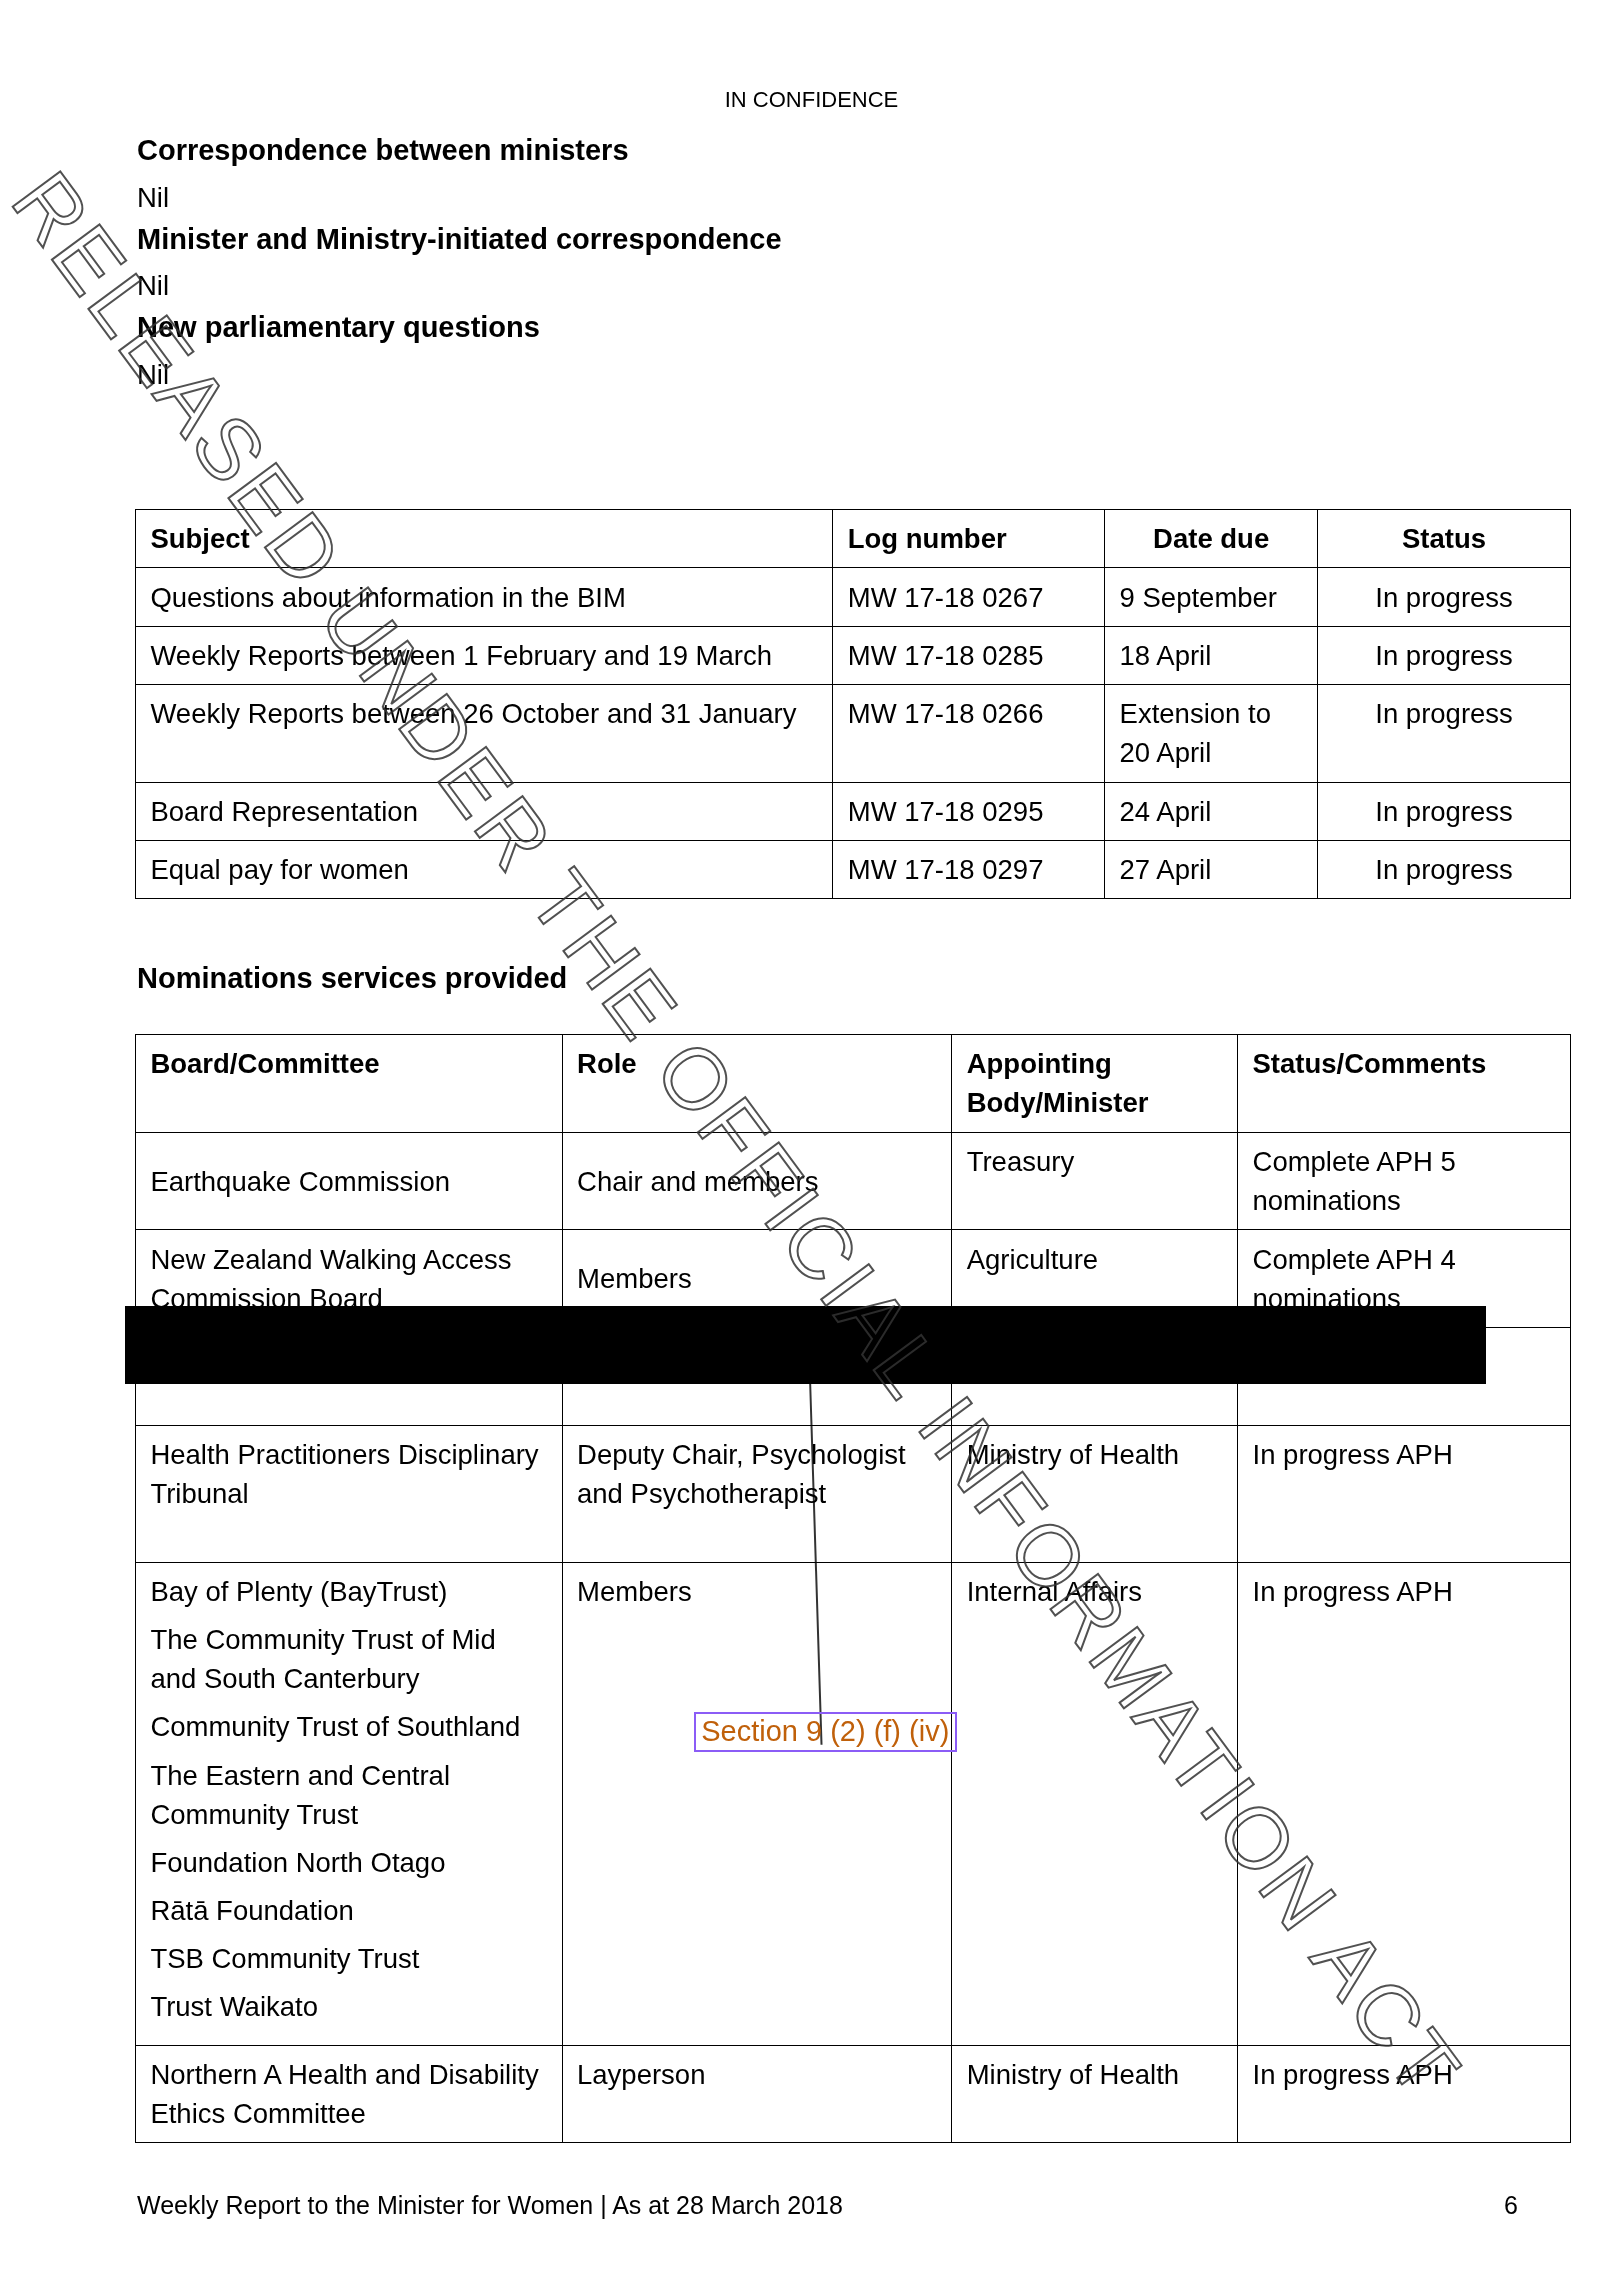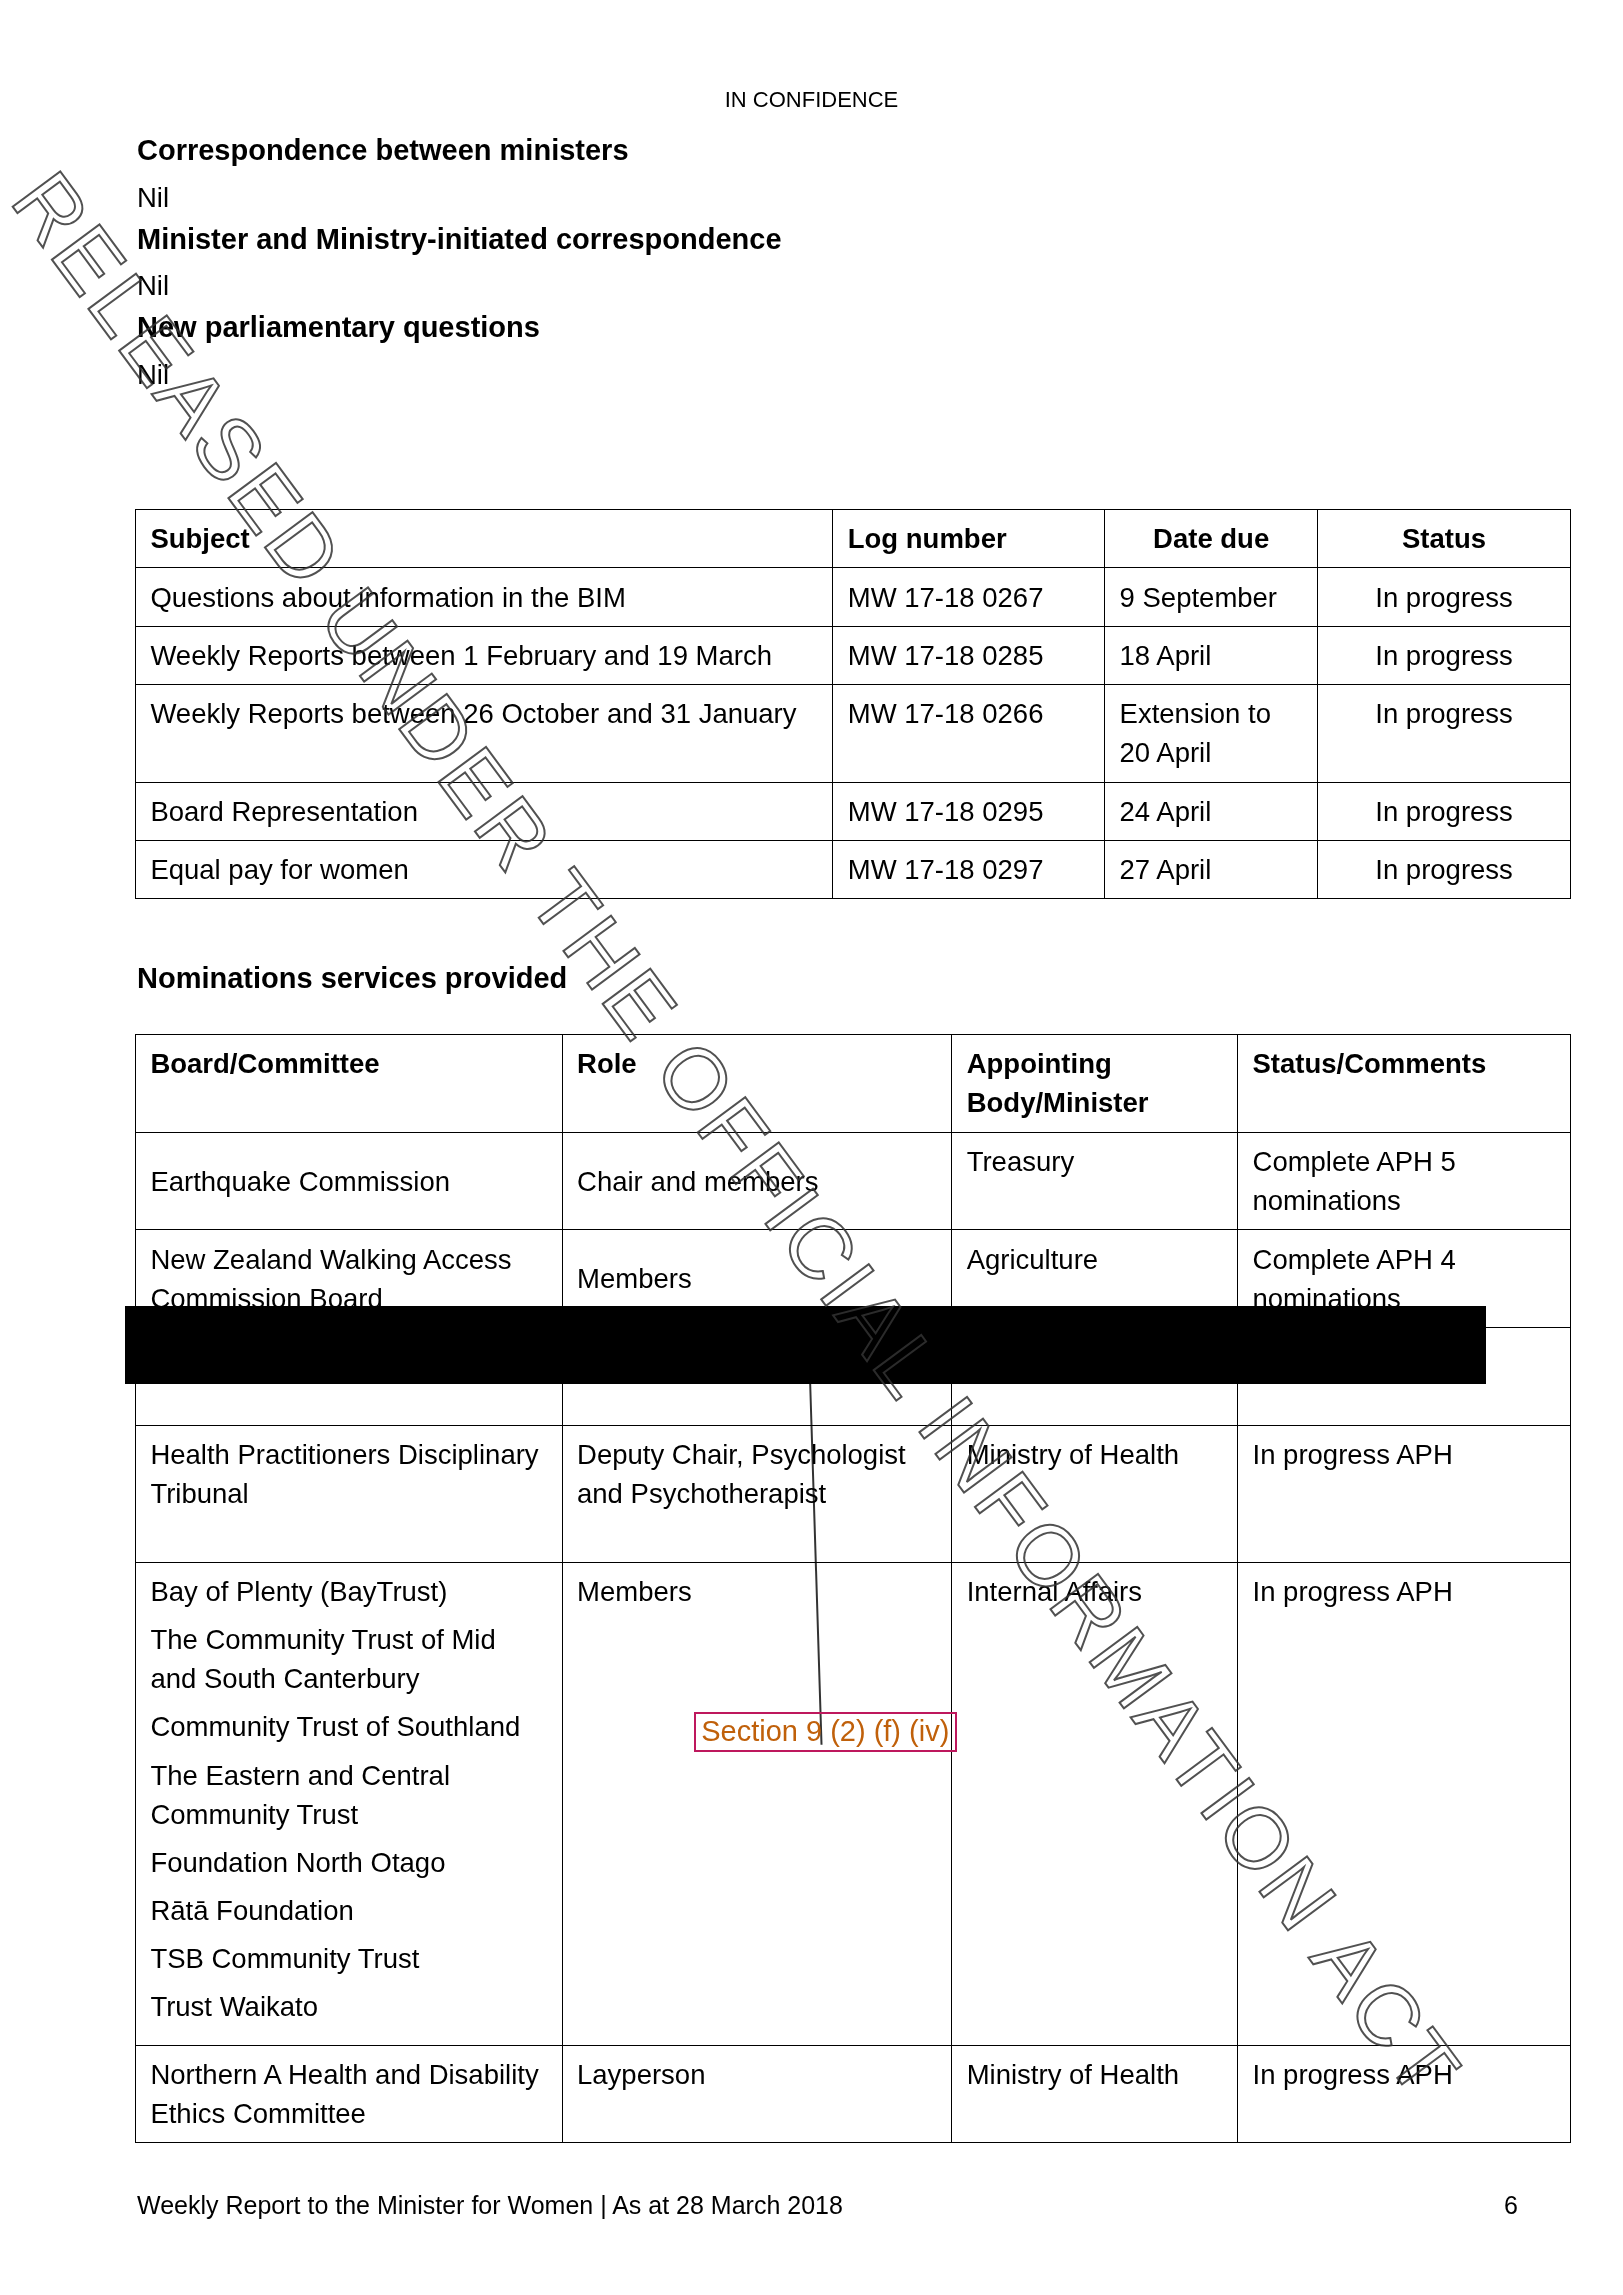--- a/index.html
+++ b/index.html
@@ -12,21 +12,21 @@
   table { position: absolute; border-collapse: collapse; font-size: 27.5px; }
   td, th { border: 1.6px solid #000; vertical-align: top; text-align: left; padding: 9.2px 14.4px 9.2px 14.4px; line-height: 39px; font-weight: normal; }
   th { font-weight: bold; }
   .center { text-align: center; }
   .vmid { vertical-align: middle; }
   .tbl1 { left: 135px; top: 509px; width: 1436px; }
   .tbl2 { left: 135px; top: 1011px; width: 1436px; margin-top: 23px; }
   .tbl2 td.listcell div { margin-bottom: 9.2px; }
   .redaction { position: absolute; left: 125px; top: 1306px; width: 1361px; height: 78px; background: #000; }
   .annotation-line { position: absolute; left: 809px; top: 1378px; width: 2px; height: 367px; background: #000; transform: rotate(-1.8deg); transform-origin: top left; opacity: .8; }
-  .annotation-box { position: absolute; left: 694px; top: 1712px; padding: 1.3px 5.2px; border: 2px solid #be185d; color: #c0600a; font-size: 29px; background: transparent; }
+  .annotation-box { position: absolute; left: 694px; top: 1712px; padding: 1.3px 5.2px; border: 2px solid #8b5cf6; color: #c0600a; font-size: 29px; background: transparent; }
   .watermark { position: absolute; left: 72px; top: 154px; font-size: 86px; letter-spacing: 3.9px; color: transparent;
                -webkit-text-stroke: 2px #333; transform-origin: top left; transform: rotate(53.5deg); white-space: nowrap; opacity: .85; }
   .footer { position: absolute; top: 2191px; left: 137px; font-size: 25px; }
   .page-num { position: absolute; top: 2191px; left: 1504px; font-size: 25px; }
 </style>
 </head>
 <body>
 
 <div class="page">
 

